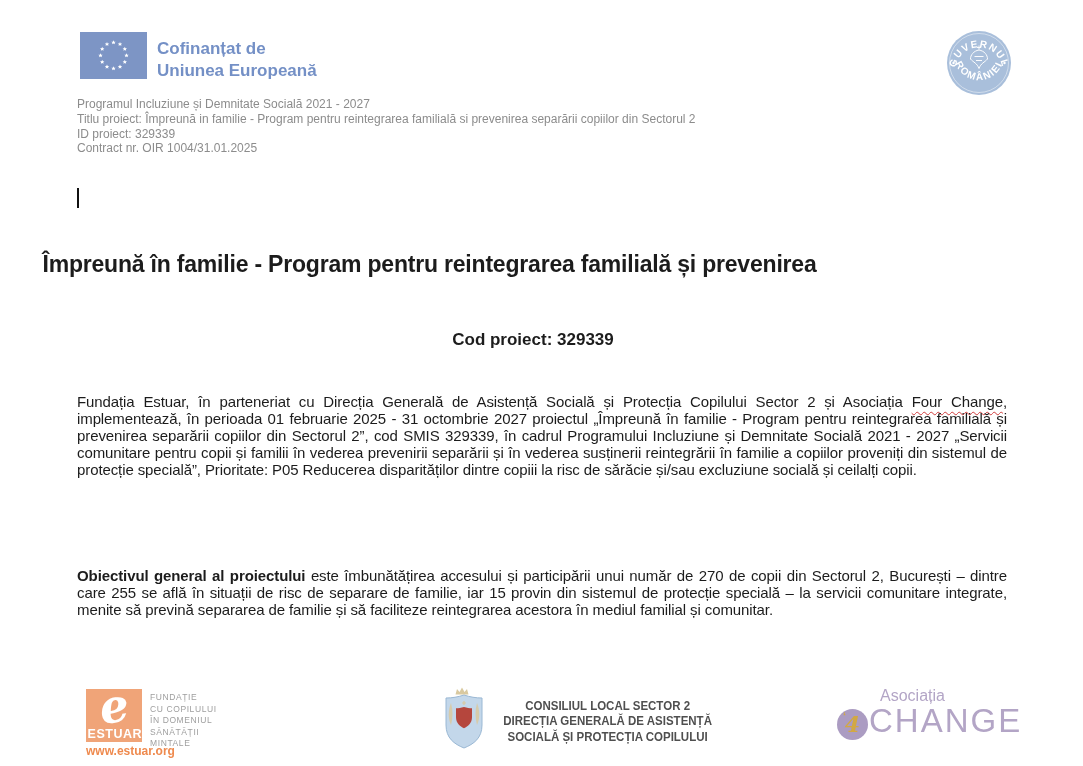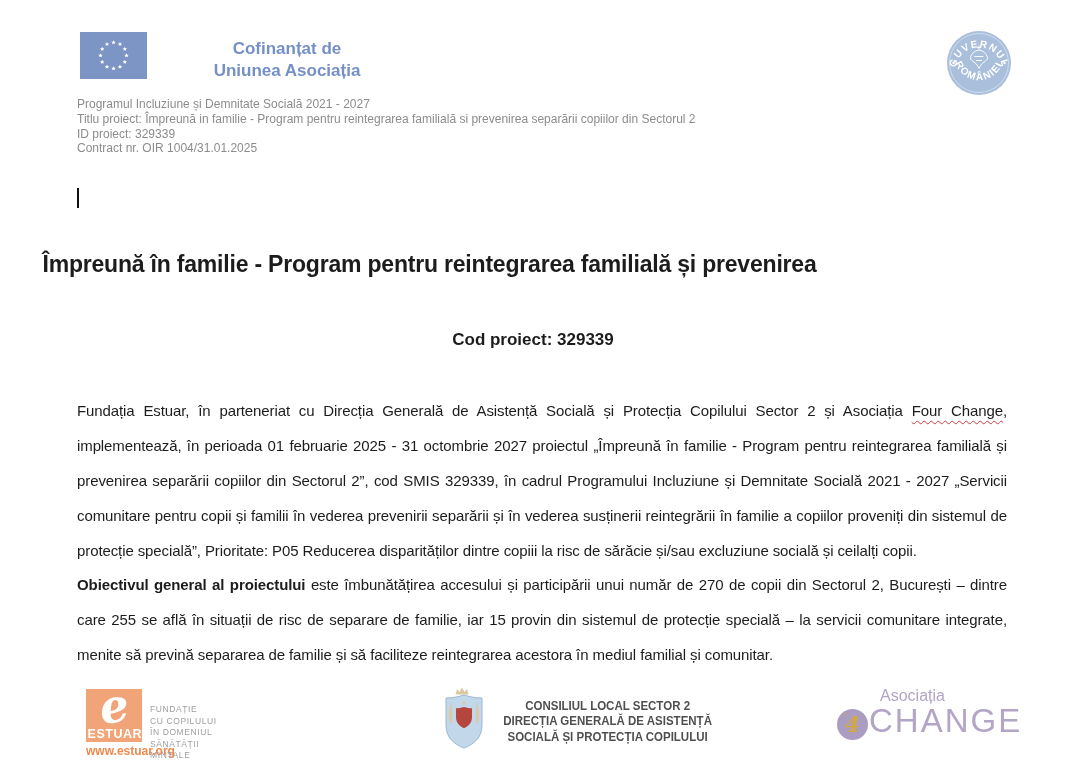--- a/index.html
+++ b/index.html
@@ -7,21 +7,21 @@
   .page {
     position:relative; width:1083px; height:766px; background:#ffffff;
     font-family:"Liberation Sans", sans-serif; overflow:hidden;
   }
 
   
   .eu-logo { position:absolute; left:80px; top:32px; }
   .eu-flag { position:absolute; left:0; top:0; }
   .eu-text {
     position:absolute; left:77px; top:6px; width:260px;
-    color:#7490c6; font-weight:bold; font-size:17px; line-height:21.5px;text-align:center;
+    color:#7490c6; font-weight:bold; font-size:17px; line-height:21.5px;
   }
   .gov-seal { position:absolute; left:946px; top:30px; }
 
   
   .project-info {
     position:absolute; left:77px; top:97px; width:780px;
     color:#8c8c8c; font-size:12px; line-height:14.8px;
   }
 
   
@@ -33,21 +33,21 @@
     color:#1c1c1c; font-weight:bold; font-size:23px; line-height:31.5px;
     letter-spacing:-0.2px;
   }
   .doc-title div { white-space:nowrap; }
   .doc-subtitle {
     position:absolute; left:0; top:330px; width:1066px; text-align:center;
     color:#1c1c1c; font-weight:bold; font-size:17px;
   }
   .para {
     position:absolute; left:77px; width:930px; color:#1c1c1c;
-    font-size:15px; line-height:35px; text-align:justify; letter-spacing:-0.1px;
+    font-size:15px; line-height:17px; text-align:justify; letter-spacing:-0.1px;
   }
   .para1 { top:393px; }
   .para2 { top:567px; }
   .bold-lead { font-weight:bold; }
   .spell {
     text-decoration-line:underline; text-decoration-style:wavy;
     text-decoration-color:#d03c3c; text-decoration-thickness:1px;
     text-underline-offset:4px;
   }
 
@@ -61,21 +61,21 @@
   .estuar-name {
     position:absolute; bottom:1px; left:0; width:100%; text-align:right;
     color:#ffffff; font-weight:bold; font-size:12.5px; letter-spacing:0.5px;
   }
   .estuar-url {
     position:absolute; left:86px; top:744px; width:56px; text-align:center;
     color:#ef8a4e; font-size:12px; font-weight:bold;
   }
   .estuar-tagline {
     position:absolute; left:150px; top:692px;
-    color:#9e9e9e; font-size:8.5px; line-height:11.5px; letter-spacing:0.6px;margin-top:12px;
+    color:#9e9e9e; font-size:8.5px; line-height:11.5px; letter-spacing:0.6px;
   }
 
   
   .dgaspc-crest { position:absolute; left:443px; top:685px; }
   .dgaspc-text {
     position:absolute; left:488px; top:699px; width:260px; text-align:center;
     color:#4f4f4f; font-weight:bold; font-size:12.5px; line-height:15.3px;
     transform:scaleX(0.92); transform-origin:left top;
   }
 
@@ -118,21 +118,21 @@
       <use href="#star" x="40" y="34.8"></use>
       <use href="#star" x="33.5" y="36.5"></use>
       <use href="#star" x="27" y="34.8"></use>
       <use href="#star" x="22.2" y="30"></use>
       <use href="#star" x="20.5" y="23.5"></use>
       <use href="#star" x="22.2" y="17"></use>
       <use href="#star" x="27" y="12.2"></use>
     </svg>
     <div class="eu-text">
       <div>Cofinanțat de</div>
-      <div>Uniunea Asociația</div>
+      <div>Uniunea Europeană</div>
     </div>
   </div>
 
   <svg class="gov-seal" width="66" height="66" viewBox="0 0 66 66">
     <circle cx="33" cy="33" r="32" fill="#a9bfdb"></circle>
     <circle cx="33" cy="33" r="29.5" fill="none" stroke="#ffffff" stroke-width="0.7" opacity="0.65"></circle>
     <defs>
       <path id="arcTop" d="M 10,36 A 23.5,23.5 0 0 1 56,36"></path>
       <path id="arcBot" d="M 8.5,30 A 25,25 0 0 0 57.5,30"></path>
     </defs>

